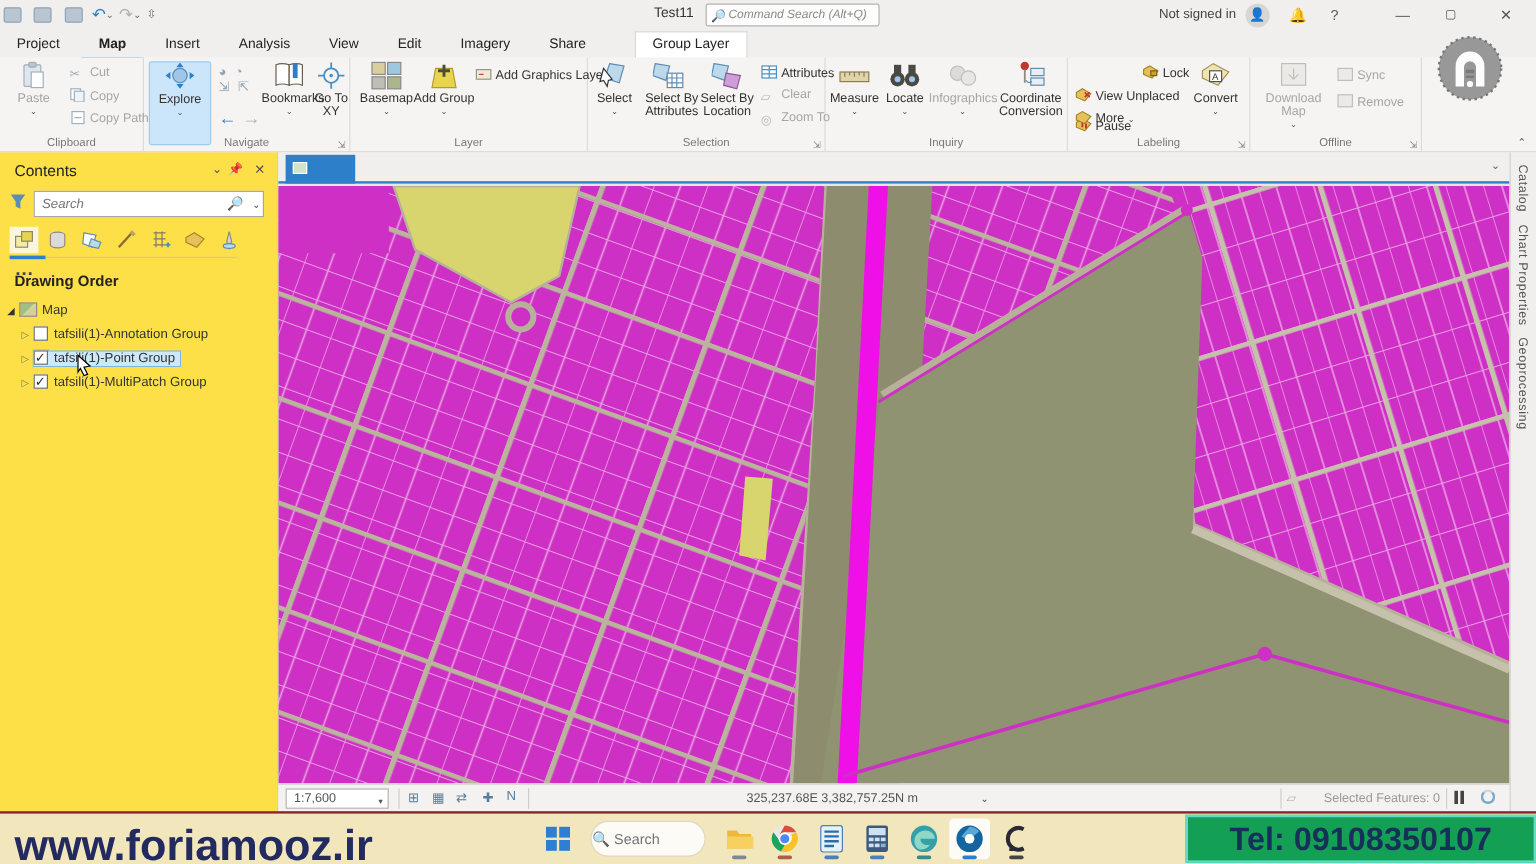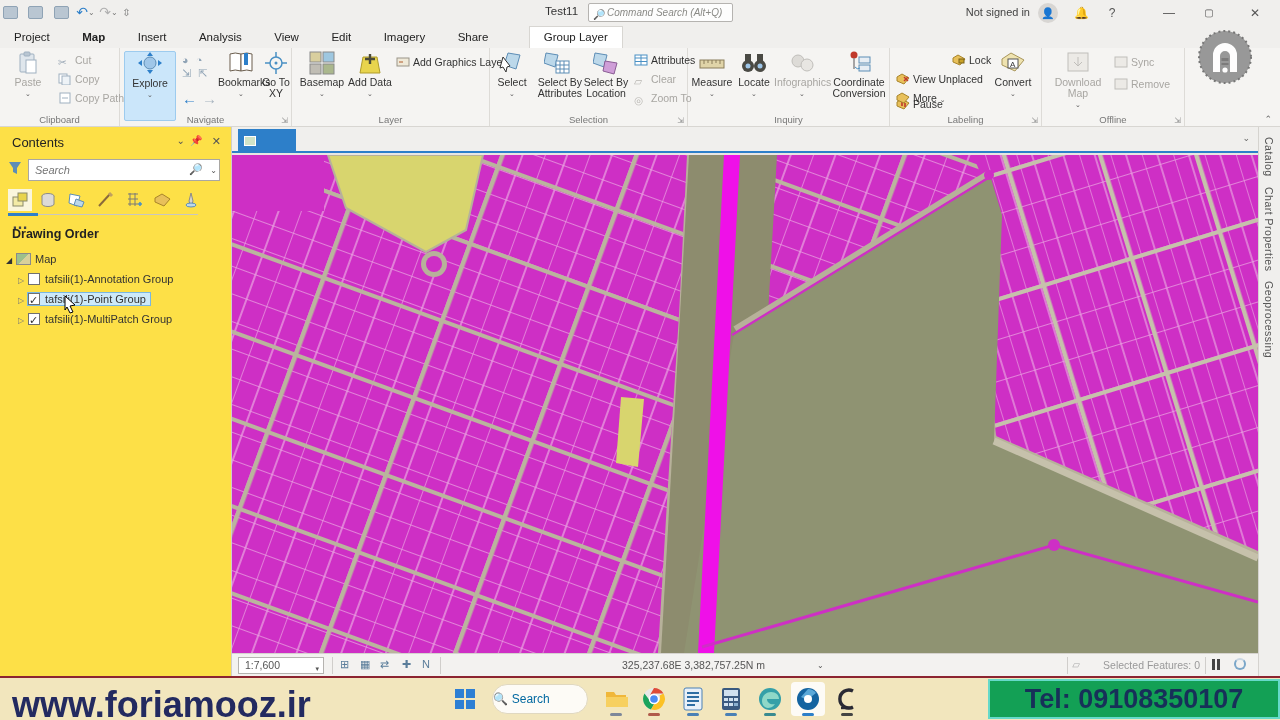--- a/index.html
+++ b/index.html
@@ -101,21 +101,21 @@
   .vtab { writing-mode:vertical-rl; font-size:10.5px; color:#555; margin:10px 0 10px 4px; letter-spacing:.5px; }
 
   
   #bottombar { position:absolute; left:0; top:676px; width:1280px; height:44px; background:#f2e6bd; border-top:2px solid #8c2430; }
   #site-url { position:absolute; left:12px; top:6px; font-size:36px; font-weight:bold; color:#232a60; }
   #phonebox { position:absolute; right:0; top:1px; width:292px; height:40px; background:#13a055; border:2px solid #66d9c9; text-align:center; }
   #phonebox span { font-size:27px; font-weight:bold; color:#173059; line-height:36px; }
   #taskbar { position:absolute; left:448px; top:4px; height:38px; }
   .tk { display:inline-block; width:34px; height:34px; vertical-align:top; text-align:center; position:relative; }
   .tk .runbar { position:absolute; left:11px; bottom:0px; width:12px; height:3px; background:#7d8799; border-radius:2px; }
-  #tk-search { display:inline-block; width:96px; height:30px; margin:2px 6px 0 6px; background:#fdfbf6; border:1px solid #e0d8c0; border-radius:15px; font-size:12px; color:#0369a1; line-height:28px; vertical-align:top; }
+  #tk-search { display:inline-block; width:96px; height:30px; margin:2px 6px 0 6px; background:#fdfbf6; border:1px solid #e0d8c0; border-radius:15px; font-size:12px; color:#737373; line-height:28px; vertical-align:top; }
   #tk-arc { background:#fdfbf6; border-radius:4px; }
 </style>
 </head>
 <body>
 
 <div id="titlebar">
   <span class="qa-icon"></span>
   <span class="qa-icon"></span>
   <span class="qa-icon"></span>
   <span class="undo">↶</span><span class="tinychev">⌄</span>
@@ -209,21 +209,21 @@
           <rect x="1" y="13" width="11" height="10" fill="#c0bdb4" stroke="#8a8a8a"></rect>
           <rect x="14" y="13" width="11" height="10" fill="#aab78d" stroke="#8a8a8a"></rect>
         </svg>
       <span>Basemap</span><span class="chev">⌄</span>
     </div>
     <div class="bigbtn" style="left:52px;">
       <svg class="bicon" viewBox="0 0 26 24">
           <path d="M6 6h14l3 16H3z" fill="#e8d44d" stroke="#b09c2a"></path>
           <path d="M13 3v10M8 8h10" stroke="#4a4a3a" stroke-width="2.4"></path>
         </svg>
-      <span>Add Data</span><span class="chev">⌄</span>
+      <span>Add Group</span><span class="chev">⌄</span>
     </div>
     <div class="smallbtn" style="left:104px;top:8px;"><svg class="sicon" viewBox="0 0 14 12">
           <rect x="1" y="2" width="12" height="8" fill="#efe9d8" stroke="#9a9488"></rect>
           <path d="M3 6h4" stroke="#b05a2a"></path>
         </svg><span>Add Graphics Layer</span></div>
     <div class="glabel">Layer</div>
   </div>
 
   <div class="rgroup" style="left:490px;width:198px;">
     <div class="bigbtn" style="left:2px;width:40px;">

